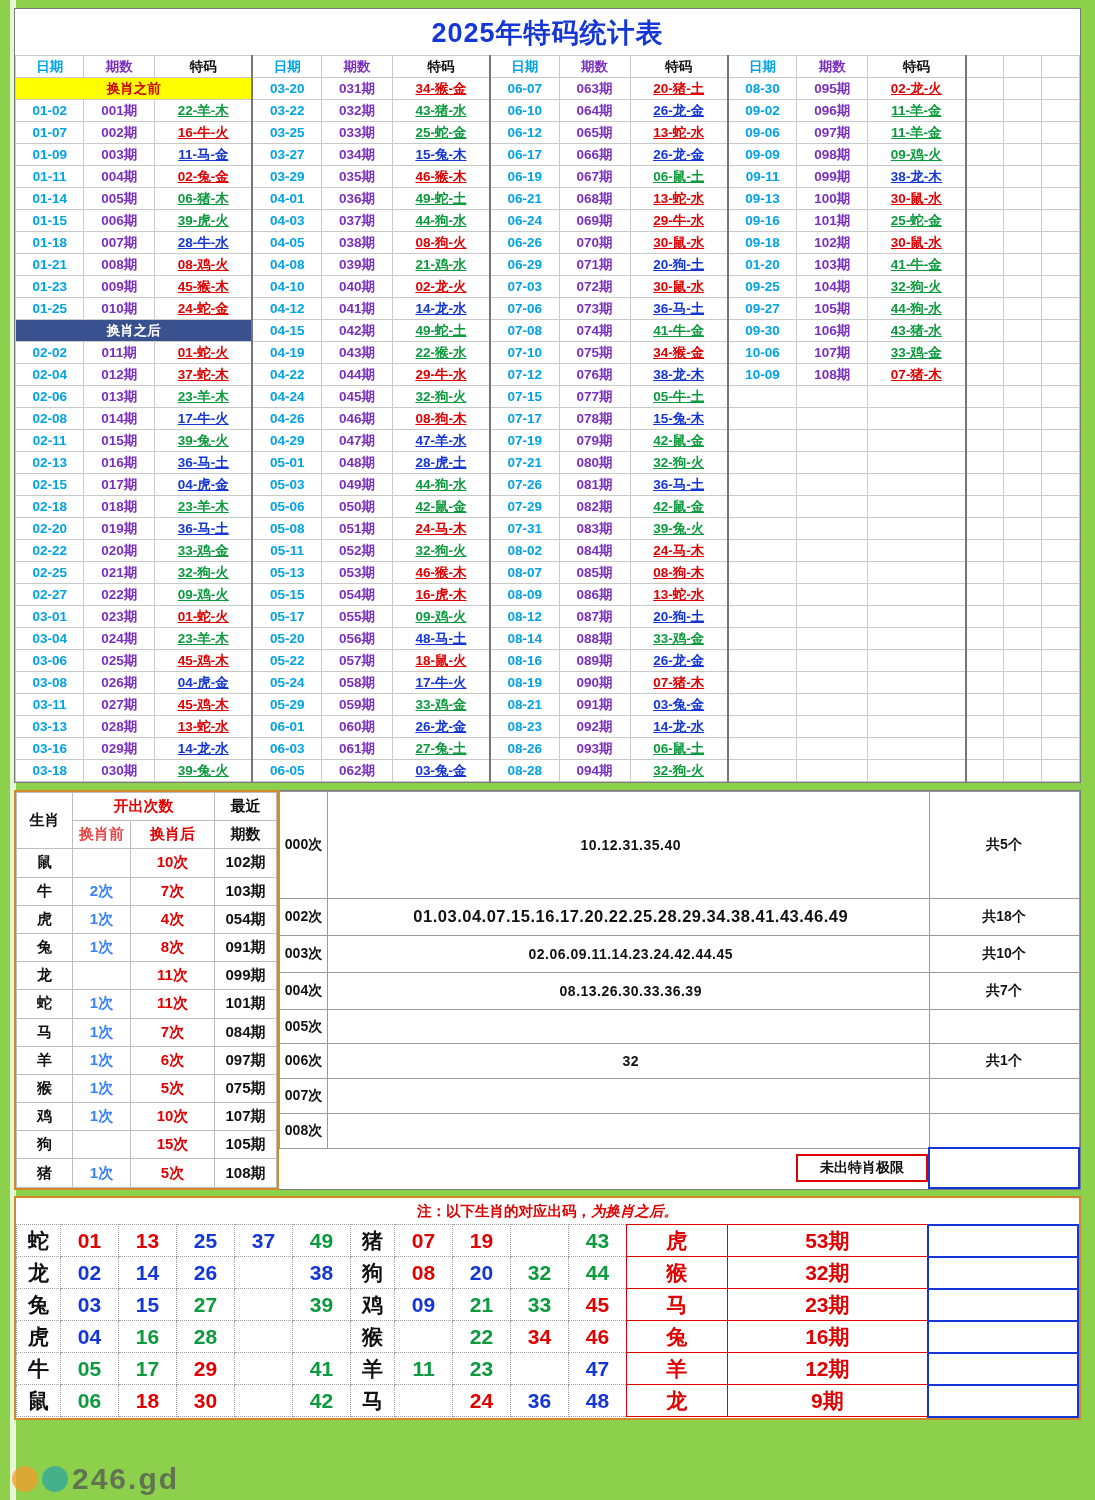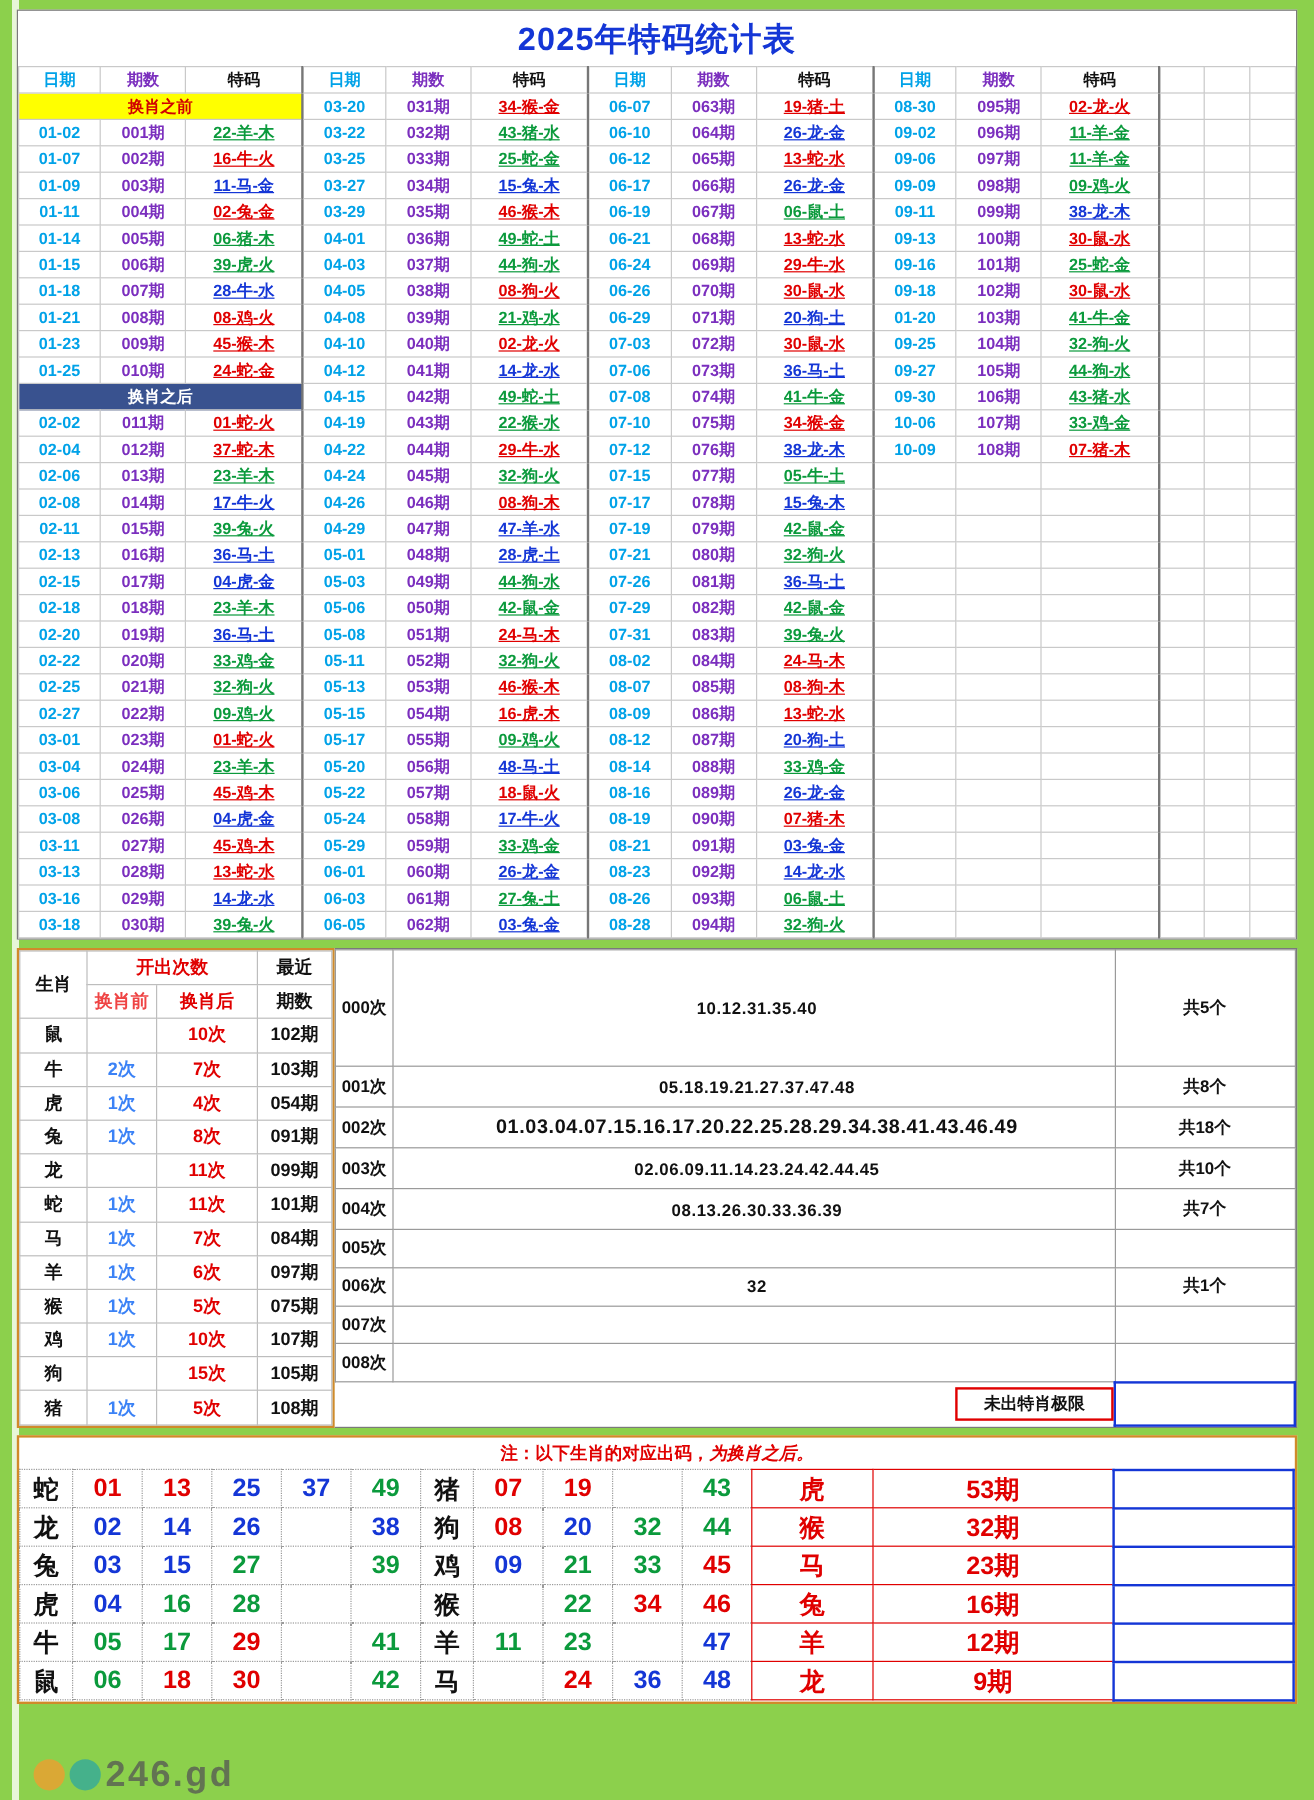--- a/index.html
+++ b/index.html
@@ -127,21 +127,21 @@
     color: #e00000;
     font-size: 14.5px;
     font-weight: bold;
     border: 2px solid #e00000 !important;
     height: 34px;
   }
   .limit-cell { border: 1px solid #e00000 !important; color:#e00000; font-size:19px;}
   .blue-box { border: 2px solid #1436d6 !important; }
   .logo {
     position: absolute;
-    left: 28px;
+    left: 12px;
     bottom: 4px;
     display: flex;
     align-items: center;
     gap: 4px;
     font-size: 30px;
     font-weight: bold;
     color: #555;
     opacity: 0.75;
     letter-spacing: 2px;
   }
@@ -177,21 +177,21 @@
             <th class="empty-col"></th>
             <th class="empty-col"></th>
           </tr>
           <tr>
             <td class="blk-yellow" colspan="3">换肖之前</td>
             <td class="date sep">03-20</td>
             <td class="issue">031期</td>
             <td class="code c-red">34-猴-金</td>
             <td class="date sep">06-07</td>
             <td class="issue">063期</td>
-            <td class="code c-red">19-猪-土</td>
+            <td class="code c-red">20-猪-土</td>
             <td class="date sep">08-30</td>
             <td class="issue">095期</td>
             <td class="code c-red">02-龙-火</td>
             <td class="empty-col sep"></td>
             <td class="empty-col"></td>
             <td class="empty-col"></td>
           </tr>
           <tr>
             <td class="date">01-02</td>
             <td class="issue">001期</td>
@@ -810,25 +810,20 @@
           </tbody>
       </table>
     </div>
     <div class="mid-right">
       <table class="freq-tbl">
         <tbody id="freq-body">
             <tr style="height:92px;">
       <td class="freq-label">000次</td>
       <td class="freq-nums ">10.12.31.35.40</td>
       <td class="freq-total">共5个</td>
-    </tr>
-            <tr style="height:32px;">
-      <td class="freq-label">001次</td>
-      <td class="freq-nums ">05.18.19.21.27.37.47.48</td>
-      <td class="freq-total">共8个</td>
     </tr>
             <tr style="height:32px;">
       <td class="freq-label">002次</td>
       <td class="freq-nums small">01.03.04.07.15.16.17.20.22.25.28.29.34.38.41.43.46.49</td>
       <td class="freq-total">共18个</td>
     </tr>
             <tr style="height:32px;">
       <td class="freq-label">003次</td>
       <td class="freq-nums ">02.06.09.11.14.23.24.42.44.45</td>
       <td class="freq-total">共10个</td>

